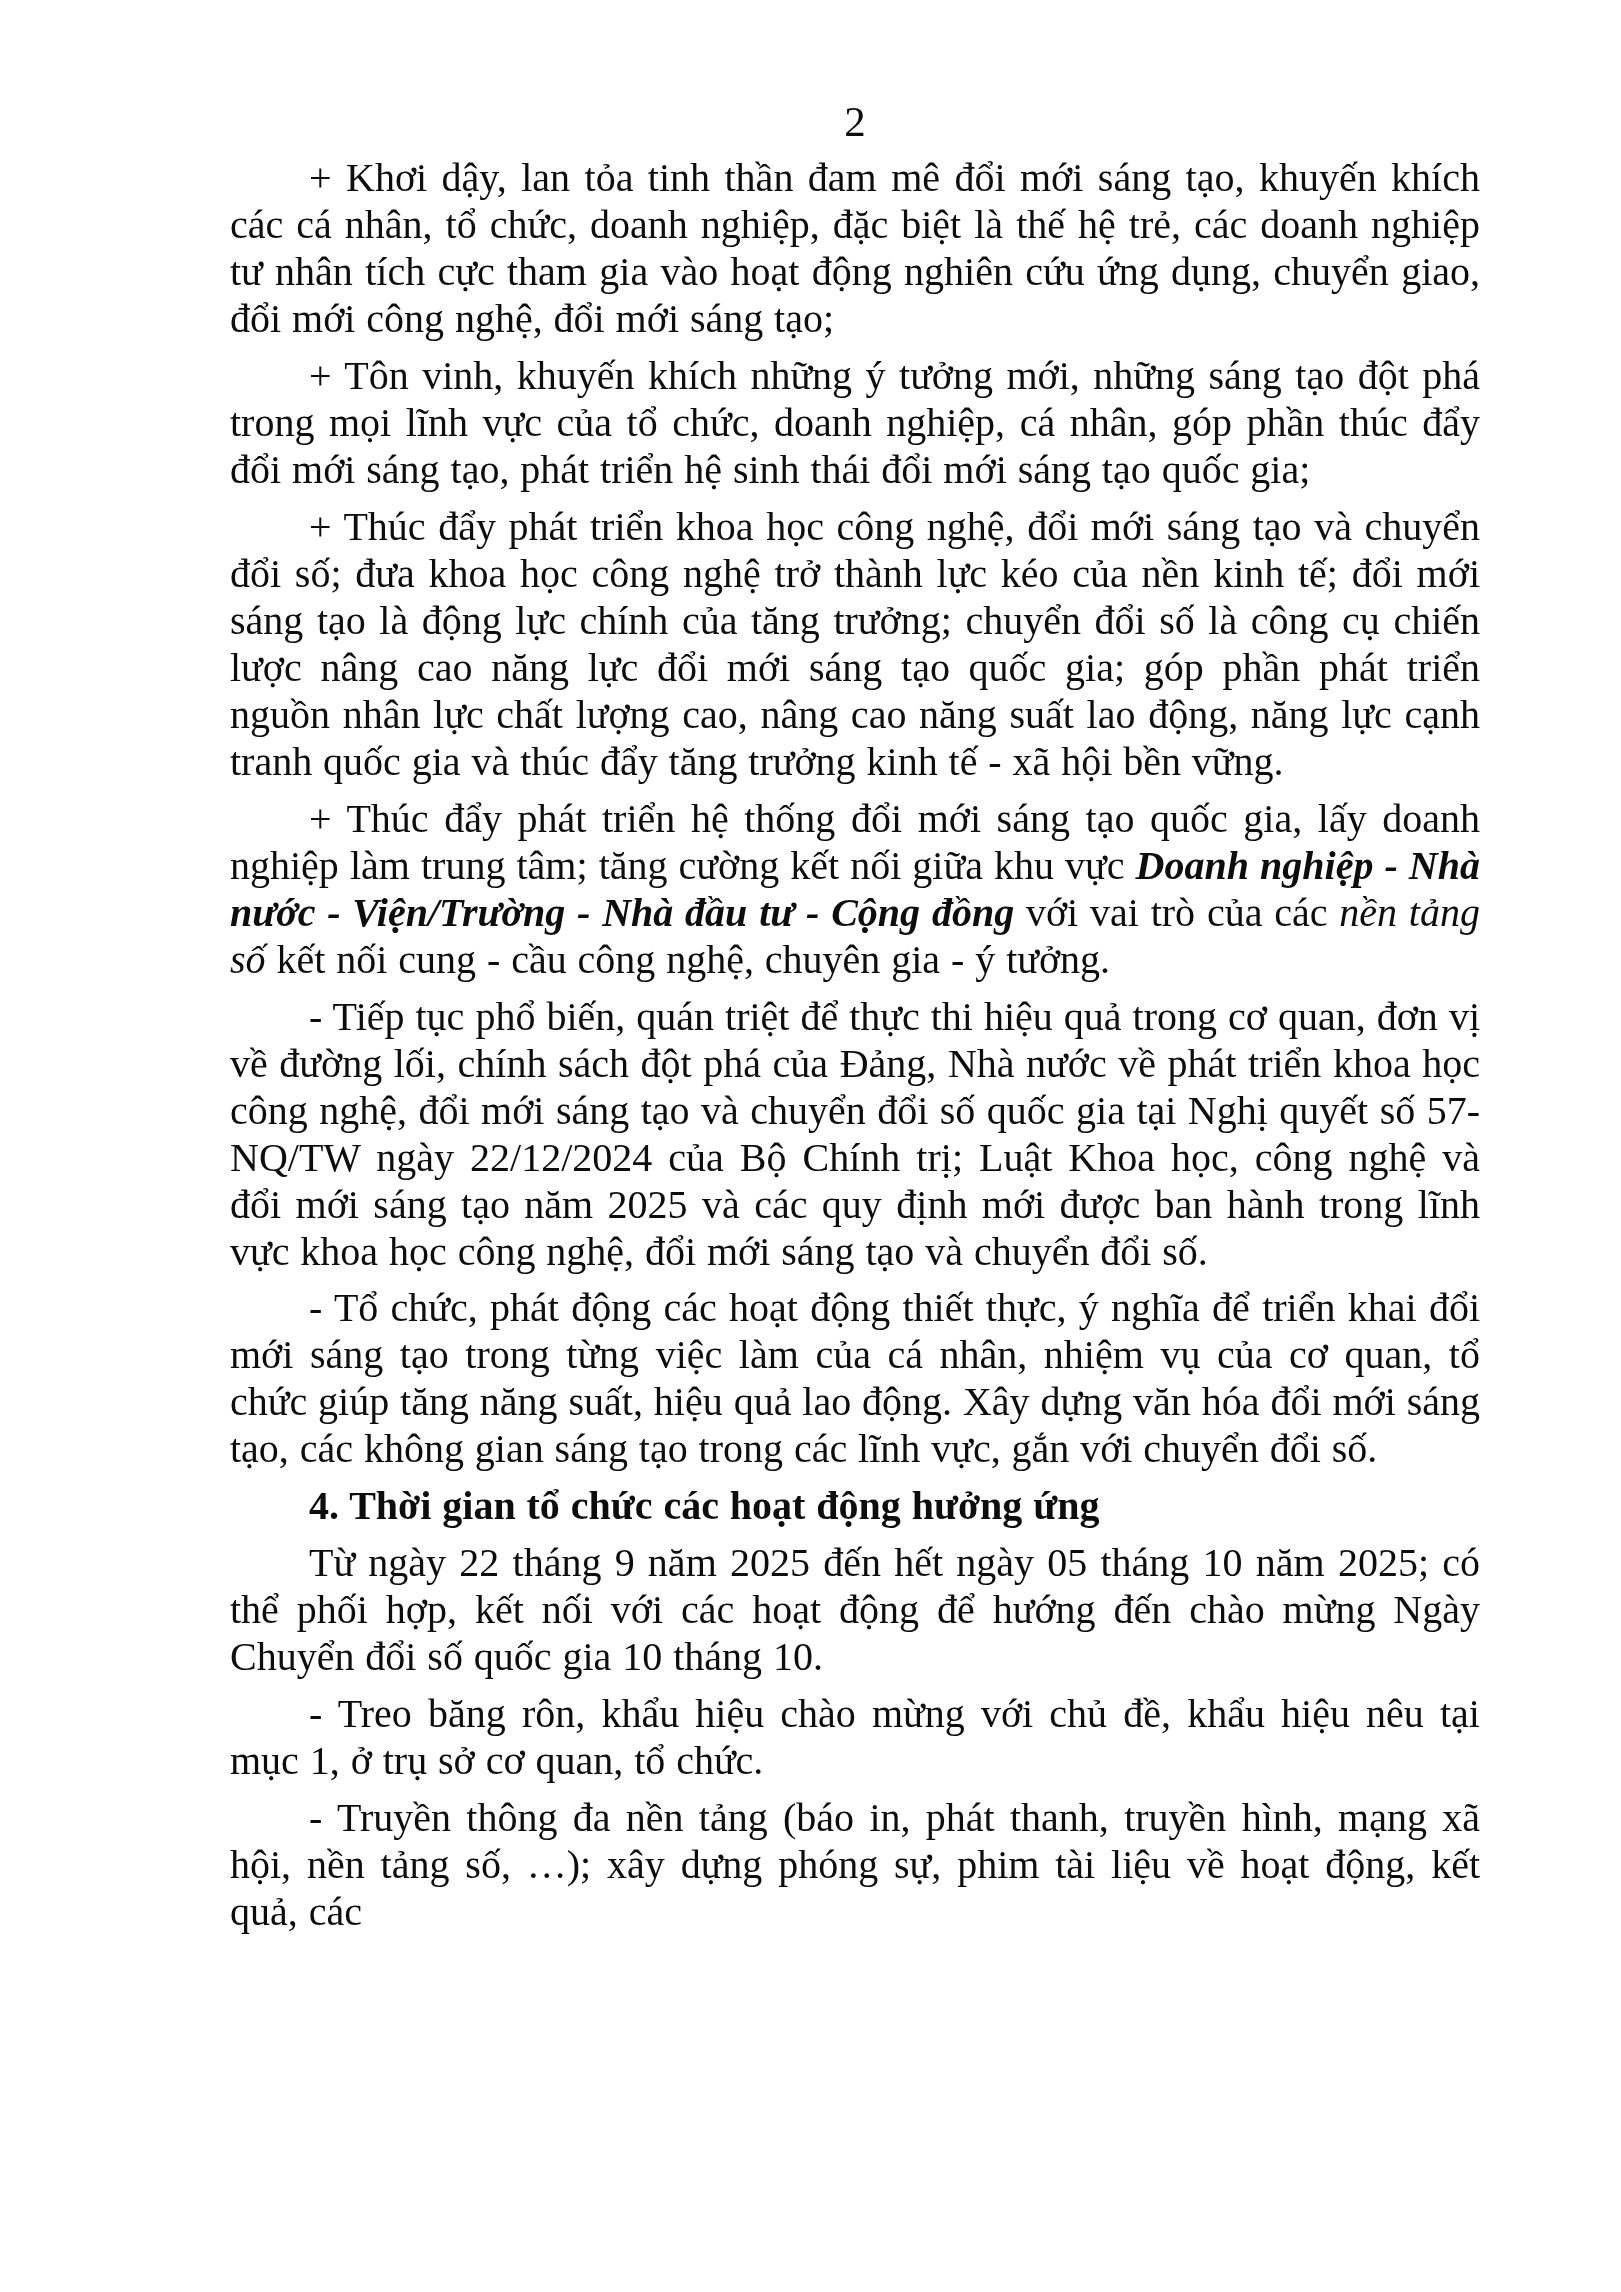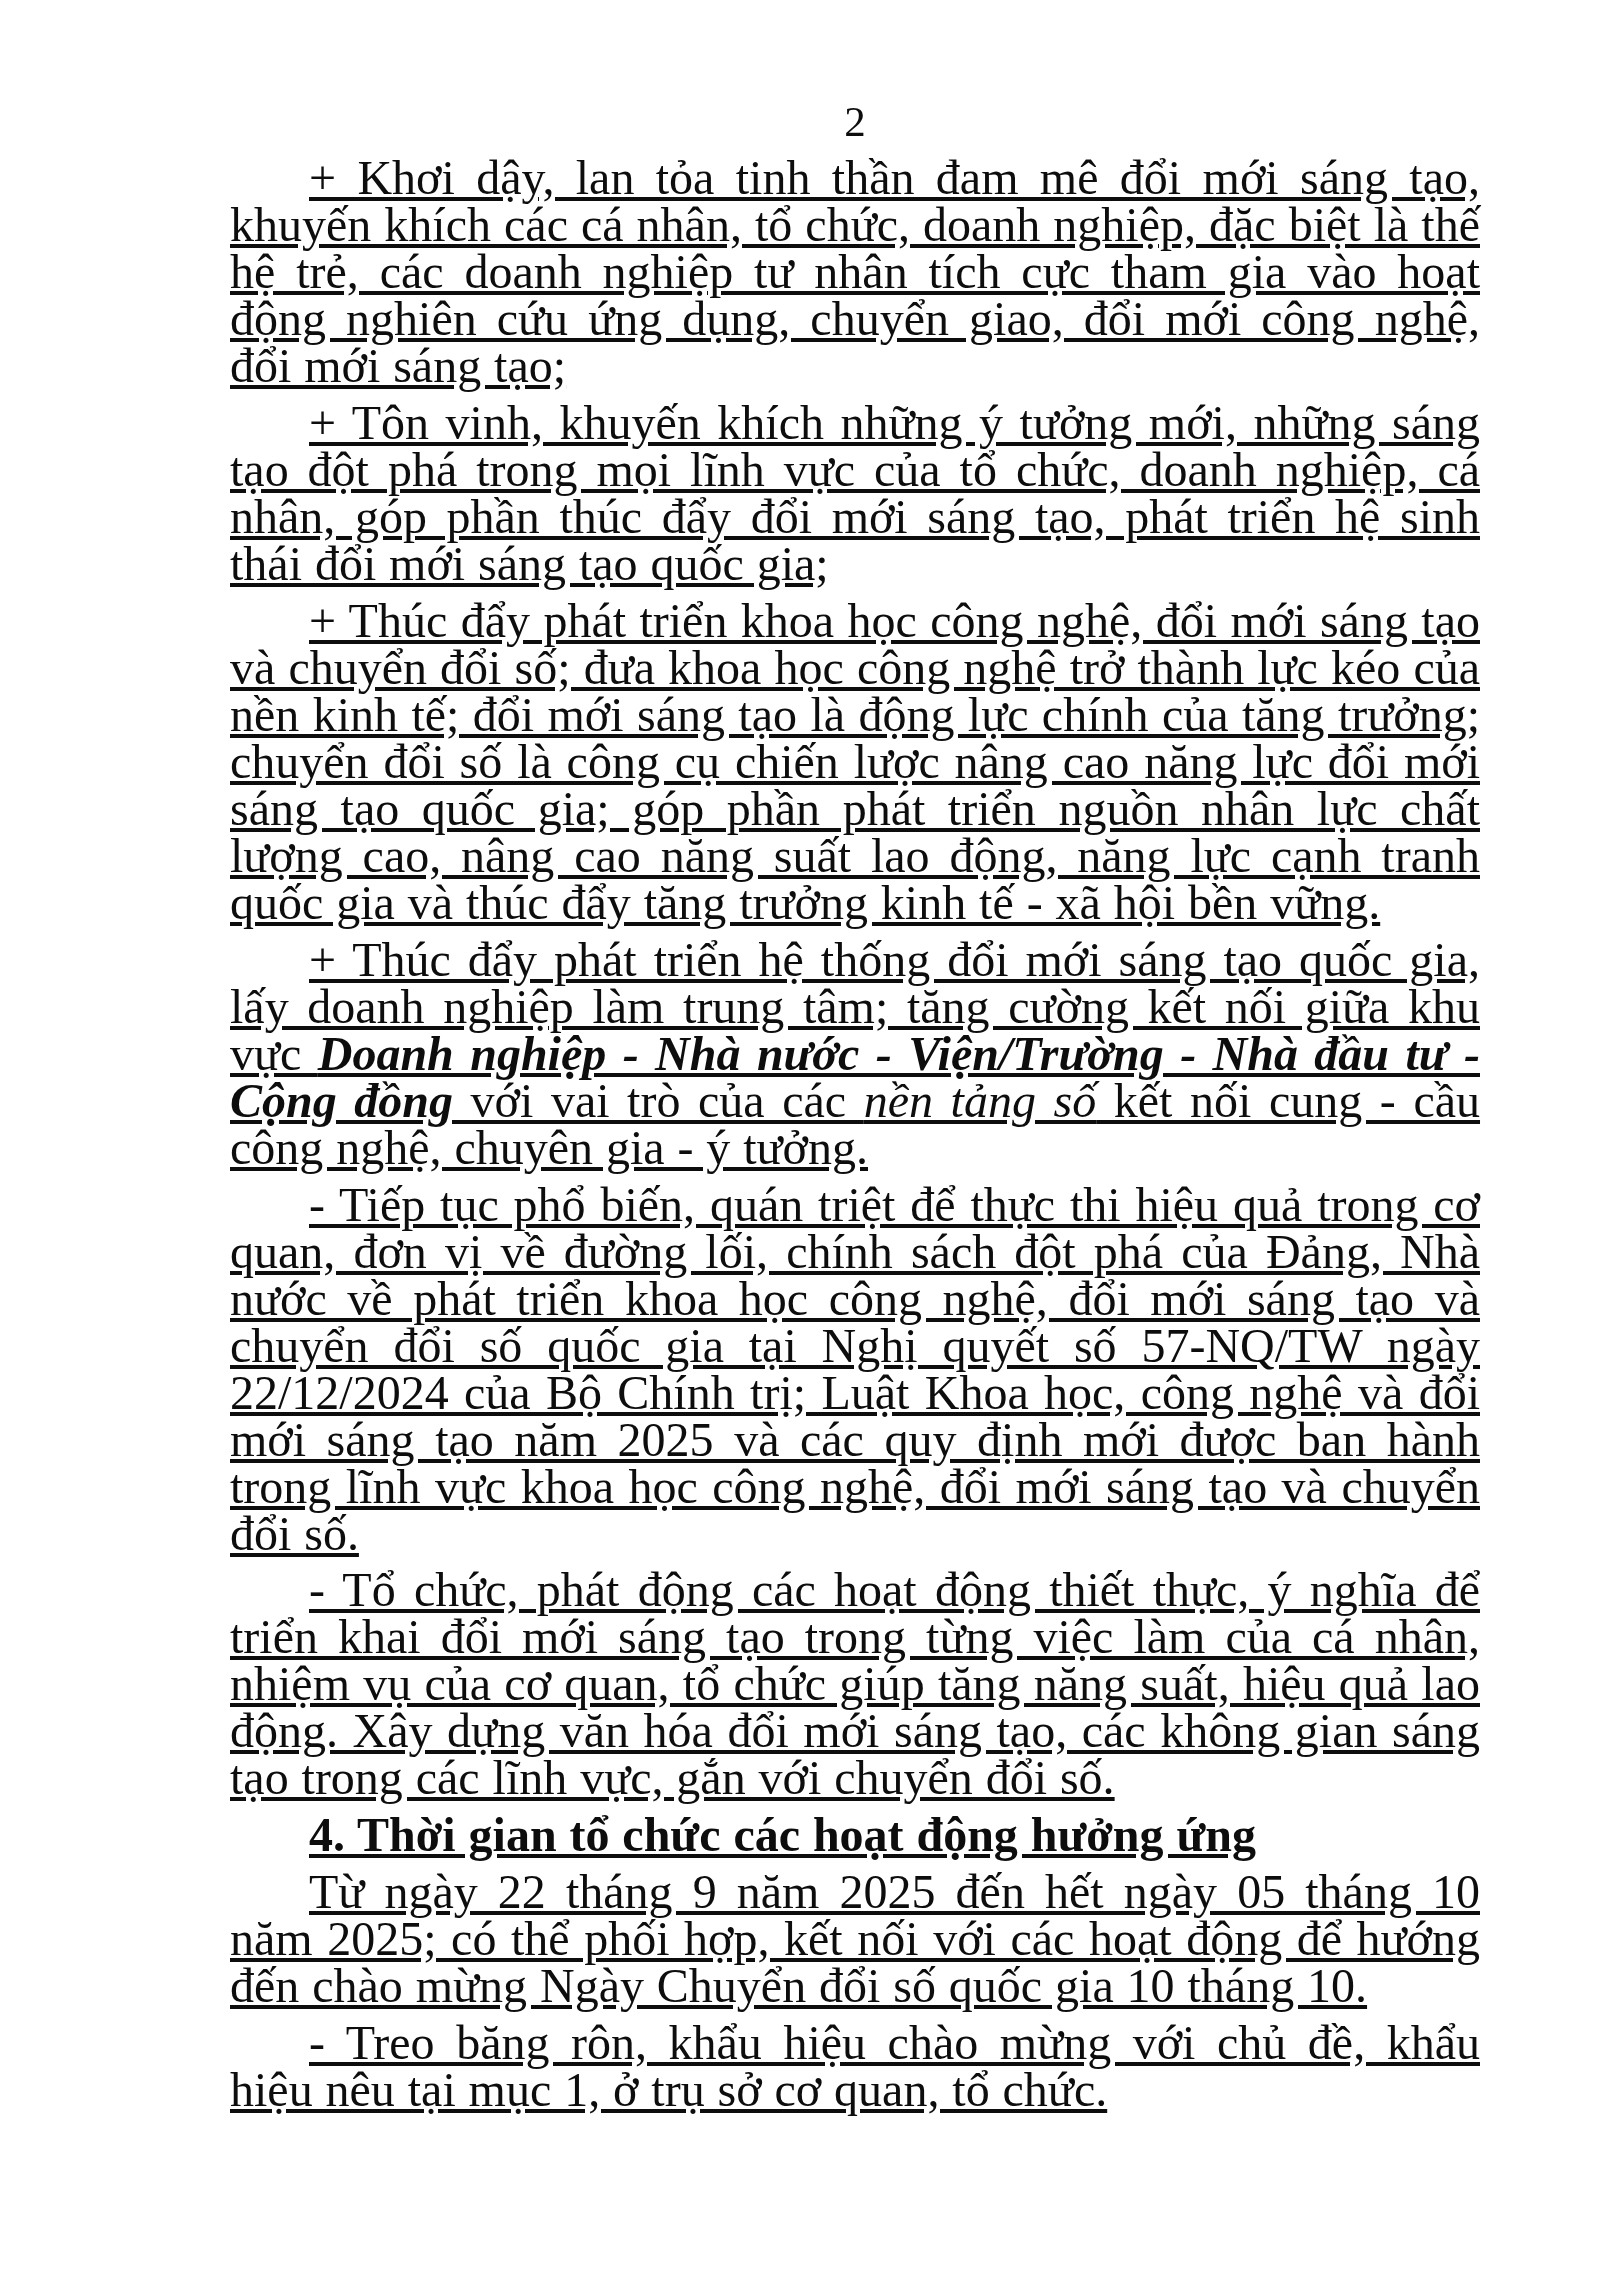--- a/index.html
+++ b/index.html
@@ -28,26 +28,25 @@
     color: #0d0d0d;
   }
   .content {
     position: absolute;
     top: 154px;
     left: 230px;
     width: 1250px;
   }
   .para {
     margin: 0 0 9.9px 0;
-    font-size: 48px;
+    font-size: 40px;
     line-height: 47px;
     text-align: justify;
     text-indent: 79px;
     word-spacing: 0.9px;
-    text-decoration: underline;
   }
   .para.heading {
     font-weight: bold;
     text-align: left;
   }
   .run-bold { font-weight: bold; }
   .run-italic { font-style: italic; }
   .run-bold-italic { font-weight: bold; font-style: italic; }
 </style>
 </head>
@@ -58,15 +57,16 @@
   <div class="content">
       <p class="para body"><span>+ Khơi dậy, lan tỏa tinh thần đam mê đổi mới sáng tạo, khuyến khích các cá nhân, tổ chức, doanh nghiệp, đặc biệt là thế hệ trẻ, các doanh nghiệp tư nhân tích cực tham gia vào hoạt động nghiên cứu ứng dụng, chuyển giao, đổi mới công nghệ, đổi mới sáng tạo;</span></p>
       <p class="para body"><span>+ Tôn vinh, khuyến khích những ý tưởng mới, những sáng tạo đột phá trong mọi lĩnh vực của tổ chức, doanh nghiệp, cá nhân, góp phần thúc đẩy đổi mới sáng tạo, phát triển hệ sinh thái đổi mới sáng tạo quốc gia;</span></p>
       <p class="para body"><span>+ Thúc đẩy phát triển khoa học công nghệ, đổi mới sáng tạo và chuyển đổi số; đưa khoa học công nghệ trở thành lực kéo của nền kinh tế; đổi mới sáng tạo là động lực chính của tăng trưởng; chuyển đổi số là công cụ chiến lược nâng cao năng lực đổi mới sáng tạo quốc gia; góp phần phát triển nguồn nhân lực chất lượng cao, nâng cao năng suất lao động, năng lực cạnh tranh quốc gia và thúc đẩy tăng trưởng kinh tế - xã hội bền vững.</span></p>
       <p class="para body"><span>+ Thúc đẩy phát triển hệ thống đổi mới sáng tạo quốc gia, lấy doanh nghiệp làm trung tâm; tăng cường kết nối giữa khu vực </span><span class="run-bold-italic">Doanh nghiệp - Nhà nước - Viện/Trường - Nhà đầu tư - Cộng đồng</span><span> với vai trò của các </span><span class="run-italic">nền tảng số</span><span> kết nối cung - cầu công nghệ, chuyên gia - ý tưởng.</span></p>
       <p class="para body"><span>- Tiếp tục phổ biến, quán triệt để thực thi hiệu quả trong cơ quan, đơn vị về đường lối, chính sách đột phá của Đảng, Nhà nước về phát triển khoa học công nghệ, đổi mới sáng tạo và chuyển đổi số quốc gia tại Nghị quyết số 57-NQ/TW ngày 22/12/2024 của Bộ Chính trị; Luật Khoa học, công nghệ và đổi mới sáng tạo năm 2025 và các quy định mới được ban hành trong lĩnh vực khoa học công nghệ, đổi mới sáng tạo và chuyển đổi số.</span></p>
       <p class="para body"><span>- Tổ chức, phát động các hoạt động thiết thực, ý nghĩa để triển khai đổi mới sáng tạo trong từng việc làm của cá nhân, nhiệm vụ của cơ quan, tổ chức giúp tăng năng suất, hiệu quả lao động. Xây dựng văn hóa đổi mới sáng tạo, các không gian sáng tạo trong các lĩnh vực, gắn với chuyển đổi số.</span></p>
       <p class="para heading"><span class="run-bold">4. Thời gian tổ chức các hoạt động hưởng ứng</span></p>
       <p class="para body"><span>Từ ngày 22 tháng 9 năm 2025 đến hết ngày 05 tháng 10 năm 2025; có thể phối hợp, kết nối với các hoạt động để hướng đến chào mừng Ngày Chuyển đổi số quốc gia 10 tháng 10.</span></p>
       <p class="para body"><span>- Treo băng rôn, khẩu hiệu chào mừng với chủ đề, khẩu hiệu nêu tại mục 1, ở trụ sở cơ quan, tổ chức.</span></p>
+      <p class="para body"><span>- Truyền thông đa nền tảng (báo in, phát thanh, truyền hình, mạng xã hội, nền tảng số, …); xây dựng phóng sự, phim tài liệu về hoạt động, kết quả, các</span></p>
     </div>
 </div>
 
 
 </body></html>

